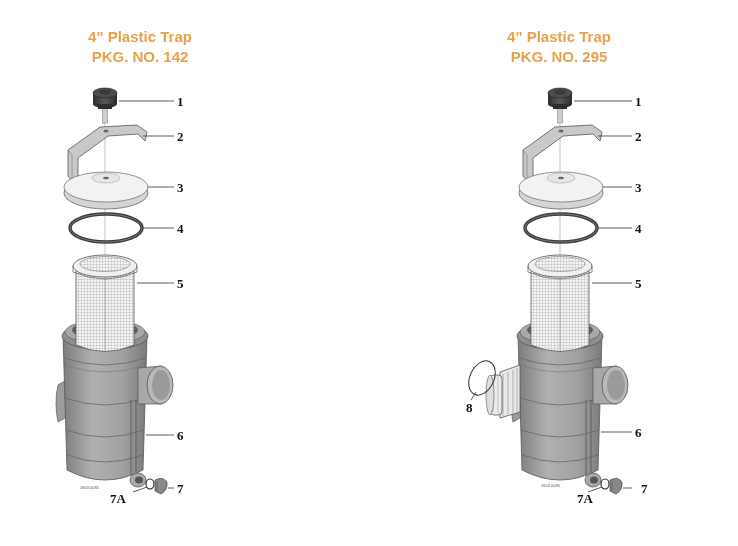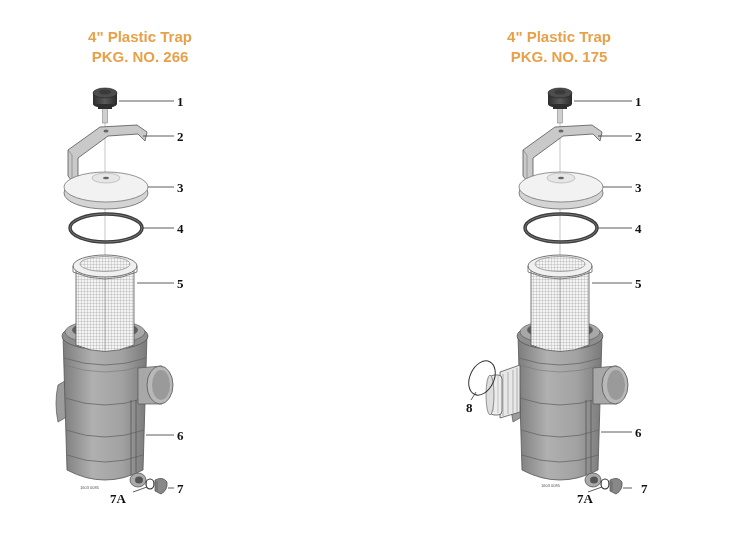--- a/index.html
+++ b/index.html
@@ -12,25 +12,25 @@
   #title-right { left: 459px; top: 27px; }
   svg.diagram { position: absolute; top: 0; }
   .callout { font-family: "Liberation Serif", serif; font-weight: bold; font-size: 13px; fill: #111; }
   .fig-code { font-family: "Liberation Sans", sans-serif; font-size: 4px; fill: #555; }
 </style>
 </head>
 <body>
 
 <div class="title" id="title-left">
   <span>4" Plastic Trap</span>
-  <span>PKG. NO. 266</span>
+  <span>PKG. NO. 142</span>
 </div>
 <div class="title" id="title-right">
   <span>4" Plastic Trap</span>
-  <span>PKG. NO. 175</span>
+  <span>PKG. NO. 295</span>
 </div>
 
 <svg width="738" height="546" class="diagram">
   <defs>
     <pattern id="mesh" width="3" height="3" patternUnits="userSpaceOnUse">
       <rect width="3" height="3" fill="#f4f4f4"></rect>
       <path d="M0 0H3M0 0V3" stroke="#9a9a9a" stroke-width="0.6"></path>
     </pattern>
     <linearGradient id="bodyGrad" x1="0" x2="1">
       <stop offset="0" stop-color="#7d7d7d"></stop>

